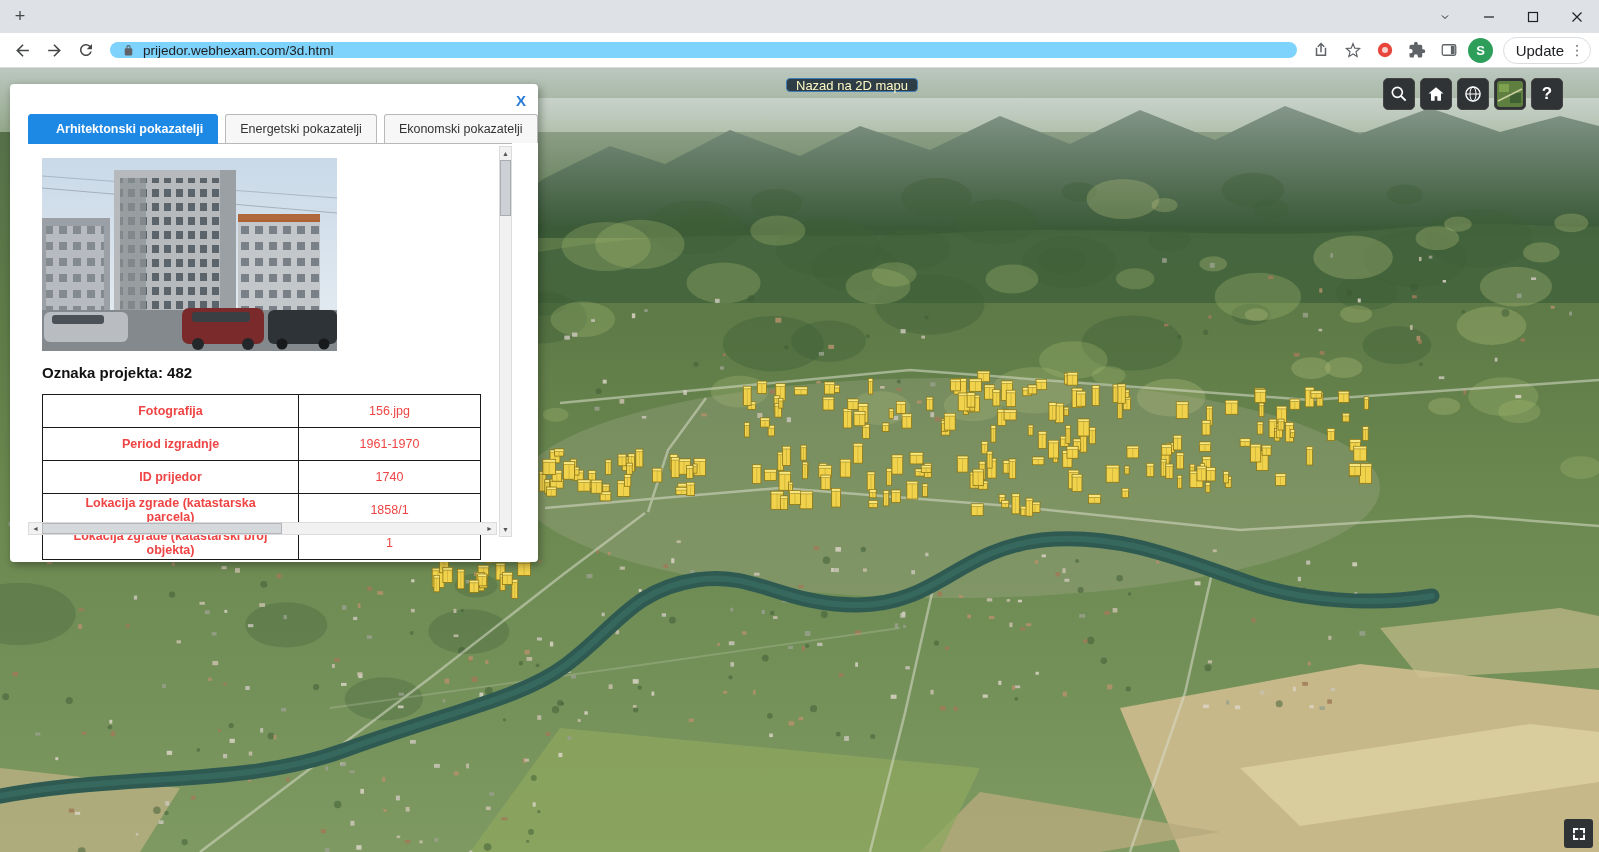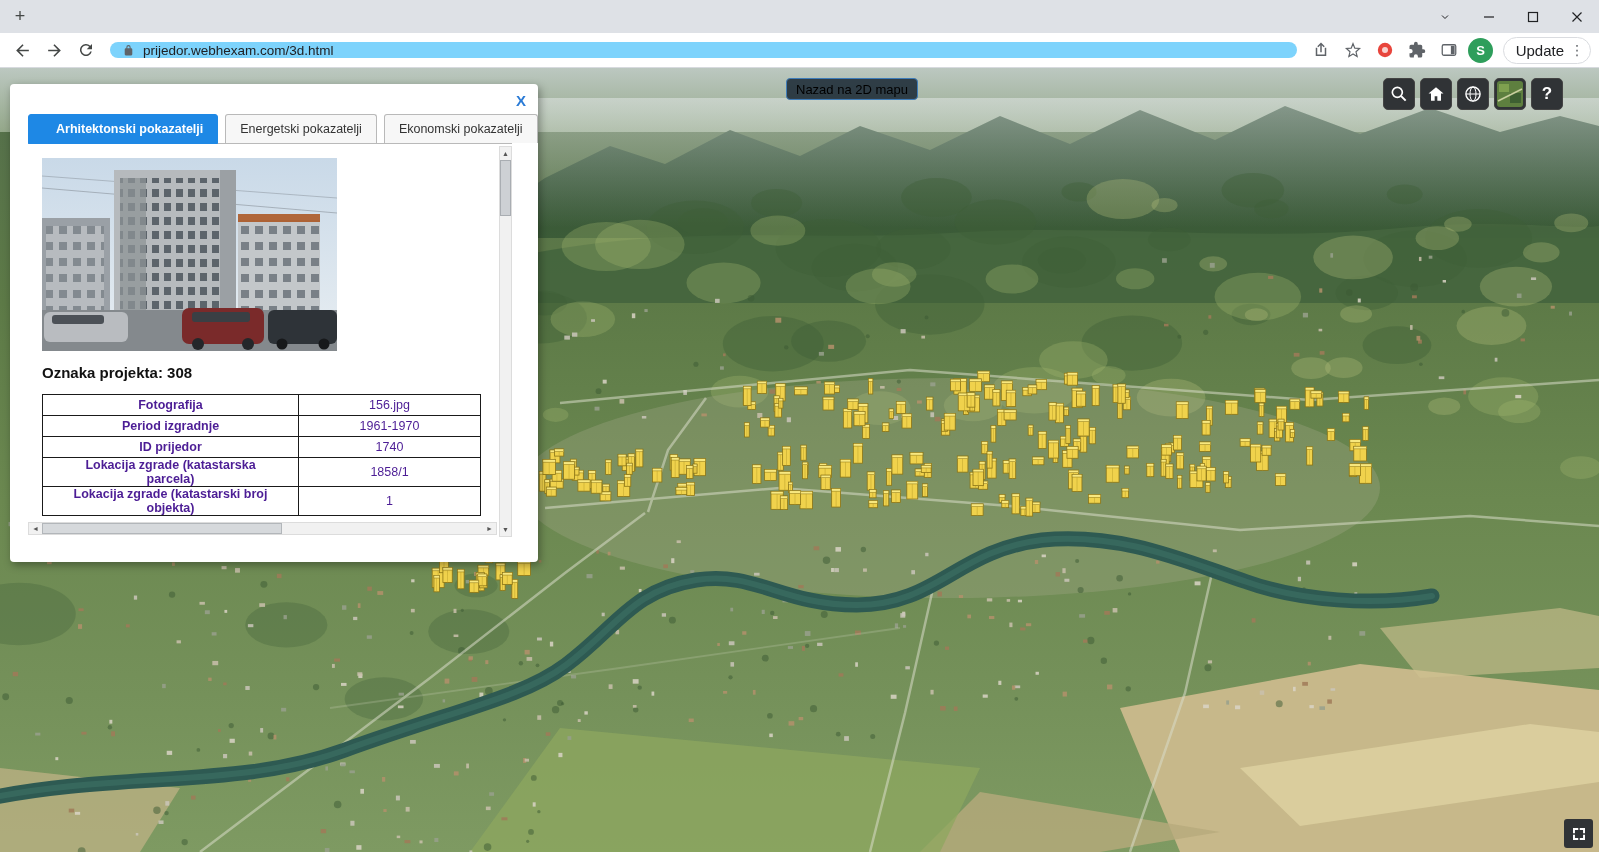--- a/index.html
+++ b/index.html
@@ -22,40 +22,40 @@
   .chipbtn { width:28px; height:28px; display:flex; align-items:center; justify-content:center; border-radius:14px; }
   .avatar { width:25px; height:25px; border-radius:50%; background:#2e9e5b; color:#fff; font-size:13px; font-weight:bold; display:flex; align-items:center; justify-content:center; }
   .update-pill { display:flex; align-items:center; gap:6px; height:27px; border:1px solid #dadce0; border-radius:14px; padding:0 6px 0 12px; margin-left:4px; }
   .update-pill span.txt { font-size:15px; color:#202124; }
   .kebab { font-size:14px; color:#5f6368; }
 
   
   .viewport { position:relative; width:1599px; height:784px; background:#67824d; overflow:hidden; }
   .viewport > svg.map { position:absolute; left:0; top:0; }
 
-  .back2d { position:absolute; left:786px; top:10px; height:22px; padding:0 9px; background:rgba(24,38,50,.85); border:1px solid #3e7cb8; border-radius:4px; color:#000000; font-size:13px; display:flex; align-items:center; cursor:pointer; }
+  .back2d { position:absolute; left:786px; top:10px; height:14px; padding:0 9px; background:rgba(24,38,50,.85); border:1px solid #3e7cb8; border-radius:4px; color:#fef9c3; font-size:13px; display:flex; align-items:center; cursor:pointer; }
 
   .ces-toolbar { position:absolute; top:10px; right:36px; display:flex; gap:5px; }
   .ces-btn { width:32px; height:32px; background:#303336; border:1px solid #444; border-radius:5px; display:flex; align-items:center; justify-content:center; color:#edffff; cursor:pointer; }
   .ces-btn.thumb { padding:2px; }
   .help-q { font-size:17px; font-weight:bold; color:#ffffff; }
 
   .fullscreen { position:absolute; right:6px; bottom:4px; width:29px; height:29px; background:#303336; border-radius:3px; display:flex; align-items:center; justify-content:center; cursor:pointer; }
 
   
   .panel { position:absolute; left:10px; top:16px; width:528px; height:478px; background:#ffffff; border-radius:4px; box-shadow:2px 3px 8px rgba(0,0,0,.35); }
   .panel-close { position:absolute; right:12px; top:8px; color:#2b7bd6; font-size:15px; font-weight:bold; cursor:pointer; }
   .ptabs { position:absolute; left:18px; right:26px; top:30px; height:30px; display:flex; align-items:flex-end; border-bottom:1px solid #b9b9b9; }
   .ptab { height:29px; padding:0 14px; font-size:12.5px; display:flex; align-items:center; border-radius:3px 3px 0 0; cursor:pointer; white-space:nowrap; }
   .ptab.active { background:#1e88e5; border:1px solid #1e88e5; color:#ffffff; font-weight:bold; height:30px; margin-bottom:-1px; z-index:2;padding-left:27px; }
   .ptab.inactive { background:#f7f7f7; border:1px solid #b9b9b9; border-bottom:none; color:#333333; margin-left:7px; }
   .photo { position:absolute; left:32px; top:74px; width:295px; height:193px; }
   .project-label { position:absolute; left:32px; top:280px; font-size:15px; font-weight:bold; color:#111111; }
   .ptable { position:absolute; left:32px; top:310px; border-collapse:collapse; }
-  .ptable td { border:1px solid #1a1a1a; height:21px; font-size:12.5px; text-align:center; color:#4c1d95; padding:0 22px; }
+  .ptable td { border:1px solid #1a1a1a; height:33px; font-size:12.5px; text-align:center; color:#ef4444; padding:0 22px; }
   .ptable td.t-label { width:256px; font-weight:bold; }
   .ptable td.t-value { width:182px;margin-left:18px; }
 
   .vscroll { position:absolute; left:489px; top:62px; width:13px; height:391px; background:#f1f1f1; border:1px solid #dcdcdc; }
   .vscroll .arr { position:absolute; left:0; width:11px; height:13px; font-size:7px; color:#555; display:flex; align-items:center; justify-content:center; }
   .vscroll .arr.up { top:0; } .vscroll .arr.dn { bottom:0; }
   .vscroll .thumb { position:absolute; left:0; top:13px; width:11px; height:56px; background:#cdd0d4; border:1px solid #a9adb2; }
   .hscroll { position:absolute; left:18px; top:438px; width:469px; height:13px; background:#f1f1f1; border:1px solid #dcdcdc; }
   .hscroll .arr { position:absolute; top:0; height:11px; width:13px; font-size:7px; color:#555; display:flex; align-items:center; justify-content:center; }
   .hscroll .arr.lf { left:0; } .hscroll .arr.rt { right:0; }
@@ -1486,21 +1486,21 @@
         <rect x="10" y="157" width="52" height="9" rx="3" fill="#4c5157"></rect>
         <rect x="140" y="150" width="82" height="36" rx="7" fill="#7a2a2a"></rect>
         <rect x="150" y="154" width="58" height="10" rx="3" fill="#3a3f44"></rect>
         <circle cx="156" cy="186" r="6" fill="#24272a"></circle>
           <circle cx="206" cy="186" r="6" fill="#24272a"></circle>
         <rect x="226" y="152" width="69" height="34" rx="6" fill="#2e3338"></rect>
         <circle cx="240" cy="186" r="5.5" fill="#17191b"></circle>
           <circle cx="282" cy="186" r="5.5" fill="#17191b"></circle>
       </svg>
 
-      <div class="project-label">Oznaka projekta: 308</div>
+      <div class="project-label">Oznaka projekta: 482</div>
 
       <table class="ptable">
         <tbody>
             <tr>
               <td class="t-label">Fotografija</td>
               <td class="t-value">156.jpg</td>
             </tr>
             <tr>
               <td class="t-label">Period izgradnje</td>
               <td class="t-value">1961-1970</td>

